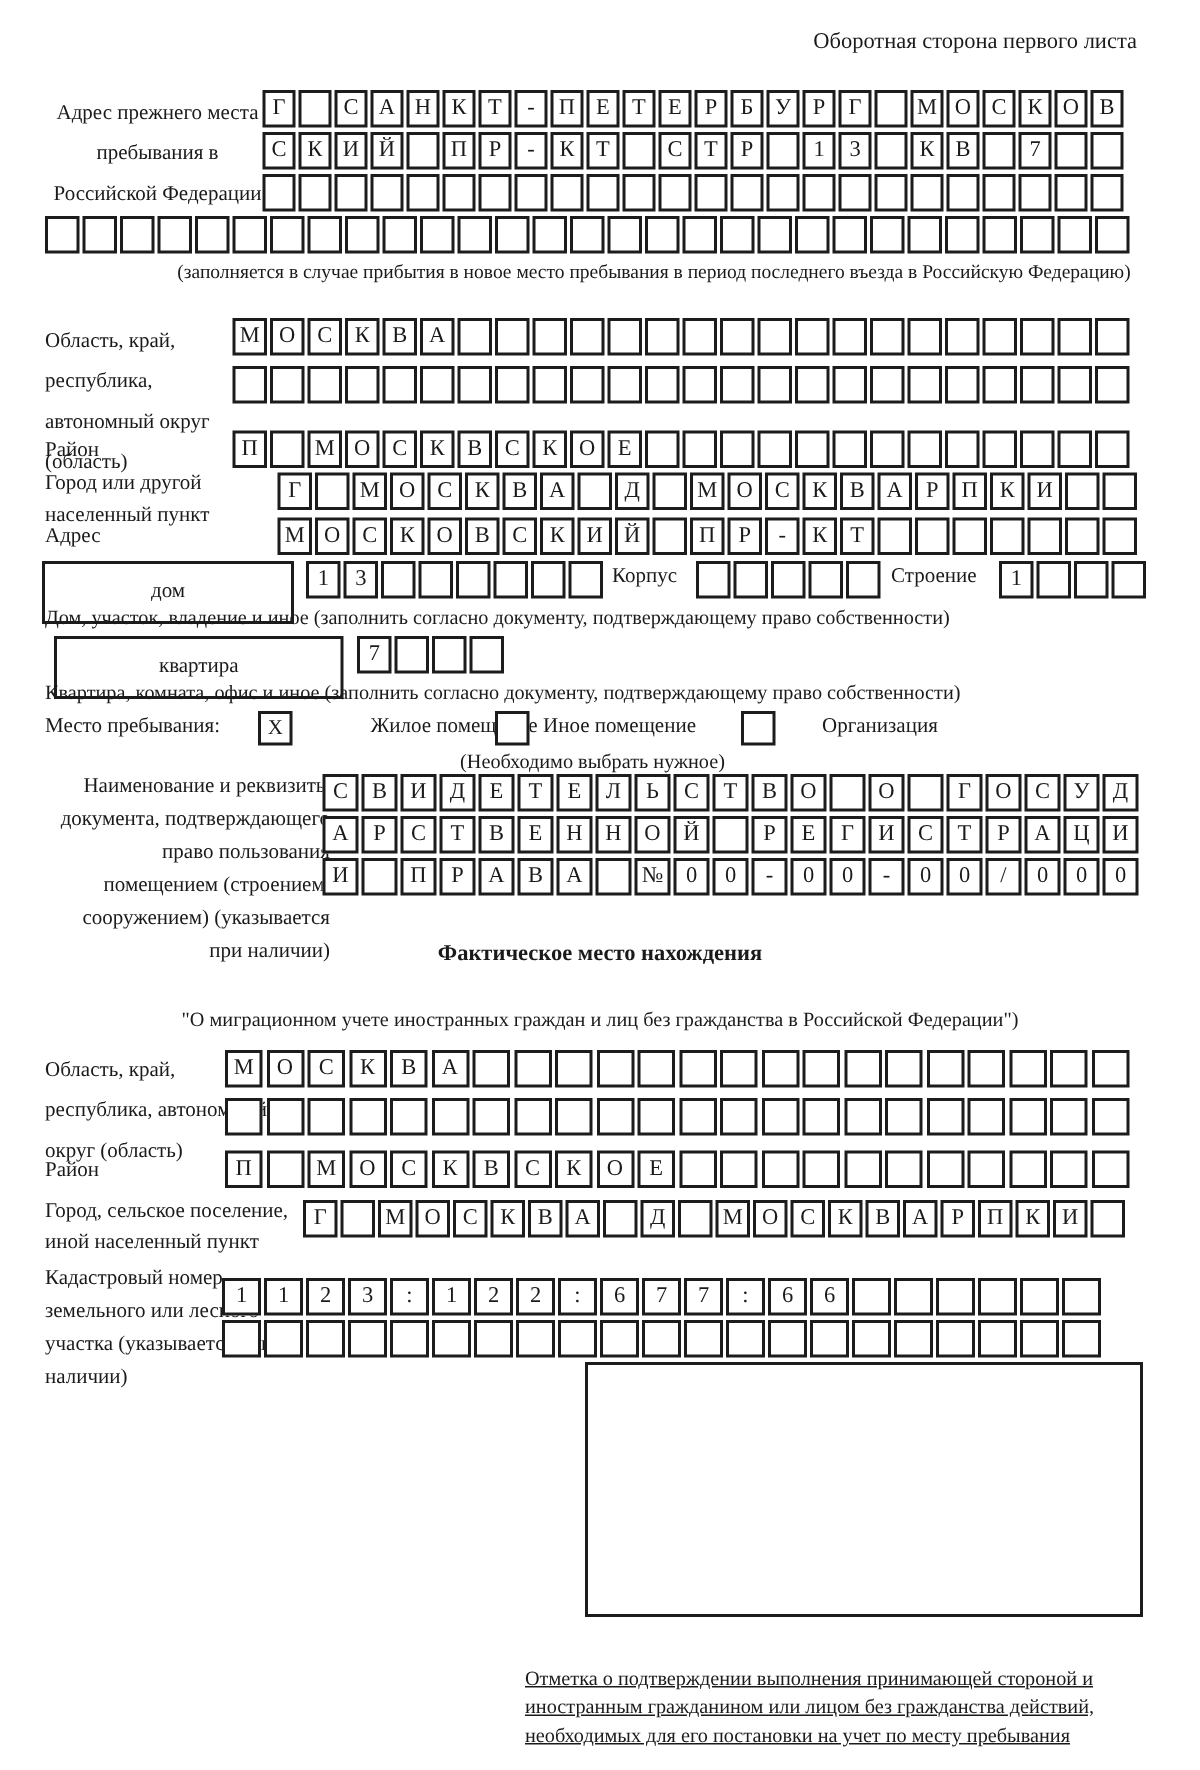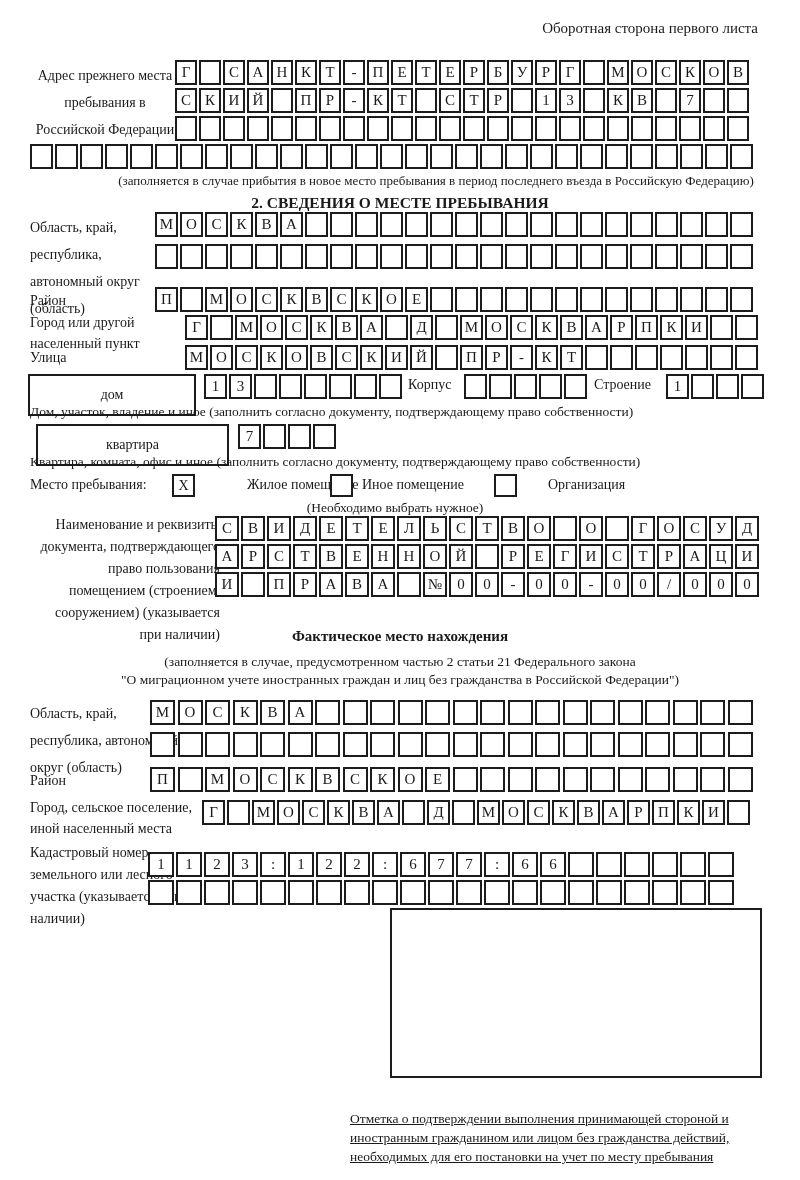--- a/index.html
+++ b/index.html
@@ -149,21 +149,20 @@
       <div class="cell"></div>
       <div class="cell"></div>
       <div class="cell"></div>
       <div class="cell"></div>
       <div class="cell"></div>
       <div class="cell"></div>
       <div class="cell"></div>
     </div>
   <div class="abs note center" style="top:173px;">(заполняется в случае прибытия в новое место пребывания в период последнего въезда в Российскую Федерацию)</div>
 
-  <div class="abs title center" style="top:194px;">2. СВЕДЕНИЯ О МЕСТЕ ПРЕБЫВАНИЯ</div>
 
   <div class="abs flabel lh27" style="left:30px;top:214px;width:120px;">Область, край, республика, автономный округ (область)</div>
   <div class="abs grid" style="left:155px;top:212px;">
       <div class="cell">М</div>
       <div class="cell">О</div>
       <div class="cell">С</div>
       <div class="cell">К</div>
       <div class="cell">В</div>
       <div class="cell">А</div>
       <div class="cell"></div>
@@ -260,21 +259,21 @@
       <div class="cell">В</div>
       <div class="cell">А</div>
       <div class="cell">Р</div>
       <div class="cell">П</div>
       <div class="cell">К</div>
       <div class="cell">И</div>
       <div class="cell"></div>
       <div class="cell"></div>
     </div>
 
-  <div class="abs flabel" style="left:30px;top:347px;">Улица</div>
+  <div class="abs flabel" style="left:30px;top:347px;">Адрес</div>
   <div class="abs grid" style="left:185px;top:345px;">
       <div class="cell">М</div>
       <div class="cell">О</div>
       <div class="cell">С</div>
       <div class="cell">К</div>
       <div class="cell">О</div>
       <div class="cell">В</div>
       <div class="cell">С</div>
       <div class="cell">К</div>
       <div class="cell">И</div>
@@ -405,21 +404,20 @@
       <div class="cell">-</div>
       <div class="cell">0</div>
       <div class="cell">0</div>
       <div class="cell">/</div>
       <div class="cell">0</div>
       <div class="cell">0</div>
       <div class="cell">0</div>
     </div>
 
   <div class="abs title center" style="top:628px;font-size:15px;">Фактическое место нахождения</div>
-  <div class="abs note13-5 center" style="top:654px;">(заполняется в случае, предусмотренном частью 2 статьи 21 Федерального закона</div>
   <div class="abs note13-5 center" style="top:672px;">"О миграционном учете иностранных граждан и лиц без гражданства в Российской Федерации")</div>
 
   <div class="abs flabel lh27" style="left:30px;top:700px;width:150px;">Область, край, республика, автономный округ (область)</div>
   <div class="abs grid g-fact" style="left:150px;top:700px;">
       <div class="cell">М</div>
       <div class="cell">О</div>
       <div class="cell">С</div>
       <div class="cell">К</div>
       <div class="cell">В</div>
       <div class="cell">А</div>
@@ -484,21 +482,21 @@
       <div class="cell"></div>
       <div class="cell"></div>
       <div class="cell"></div>
       <div class="cell"></div>
       <div class="cell"></div>
       <div class="cell"></div>
       <div class="cell"></div>
       <div class="cell"></div>
     </div>
 
-  <div class="abs flabel lh21" style="left:30px;top:797px;width:175px;">Город, сельское поселение, иной населенный места</div>
+  <div class="abs flabel lh21" style="left:30px;top:797px;width:175px;">Город, сельское поселение, иной населенный пункт</div>
   <div class="abs grid" style="left:202px;top:800px;">
       <div class="cell">Г</div>
       <div class="cell"></div>
       <div class="cell">М</div>
       <div class="cell">О</div>
       <div class="cell">С</div>
       <div class="cell">К</div>
       <div class="cell">В</div>
       <div class="cell">А</div>
       <div class="cell"></div>

